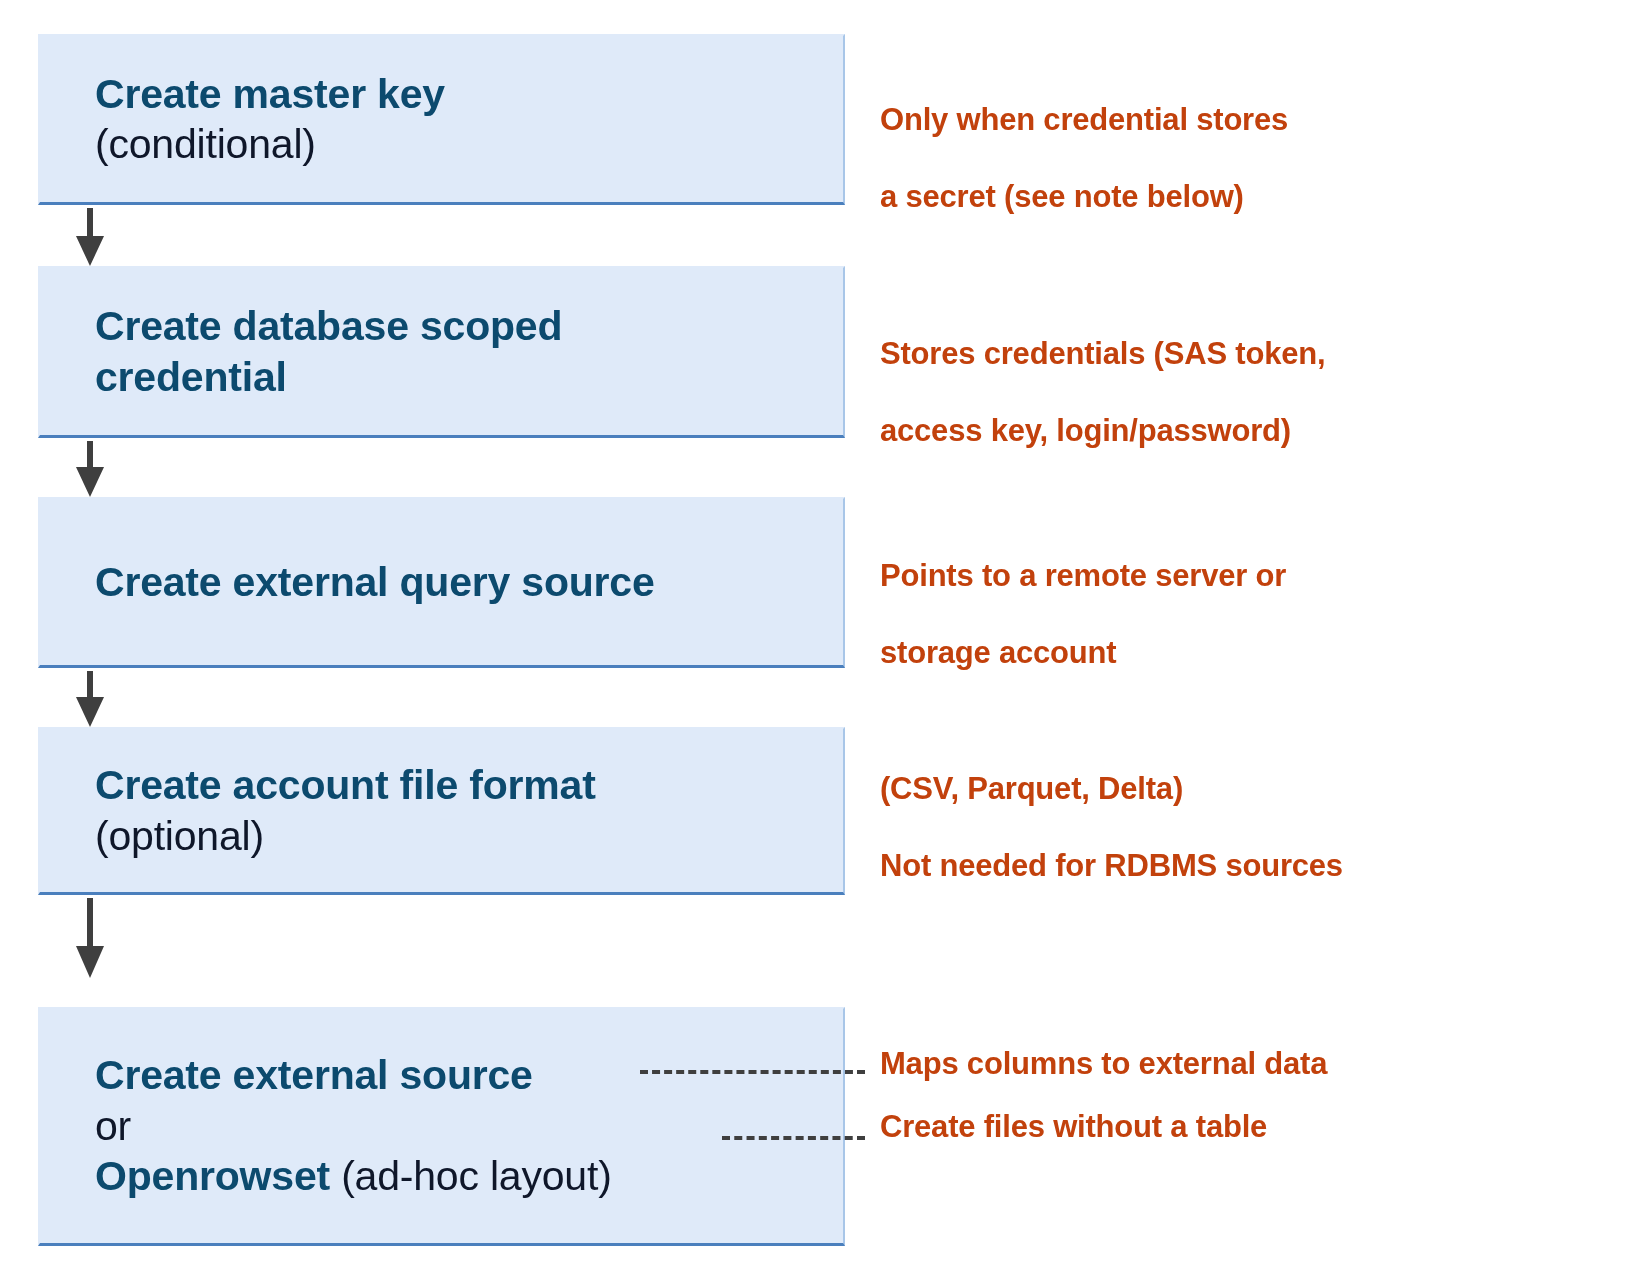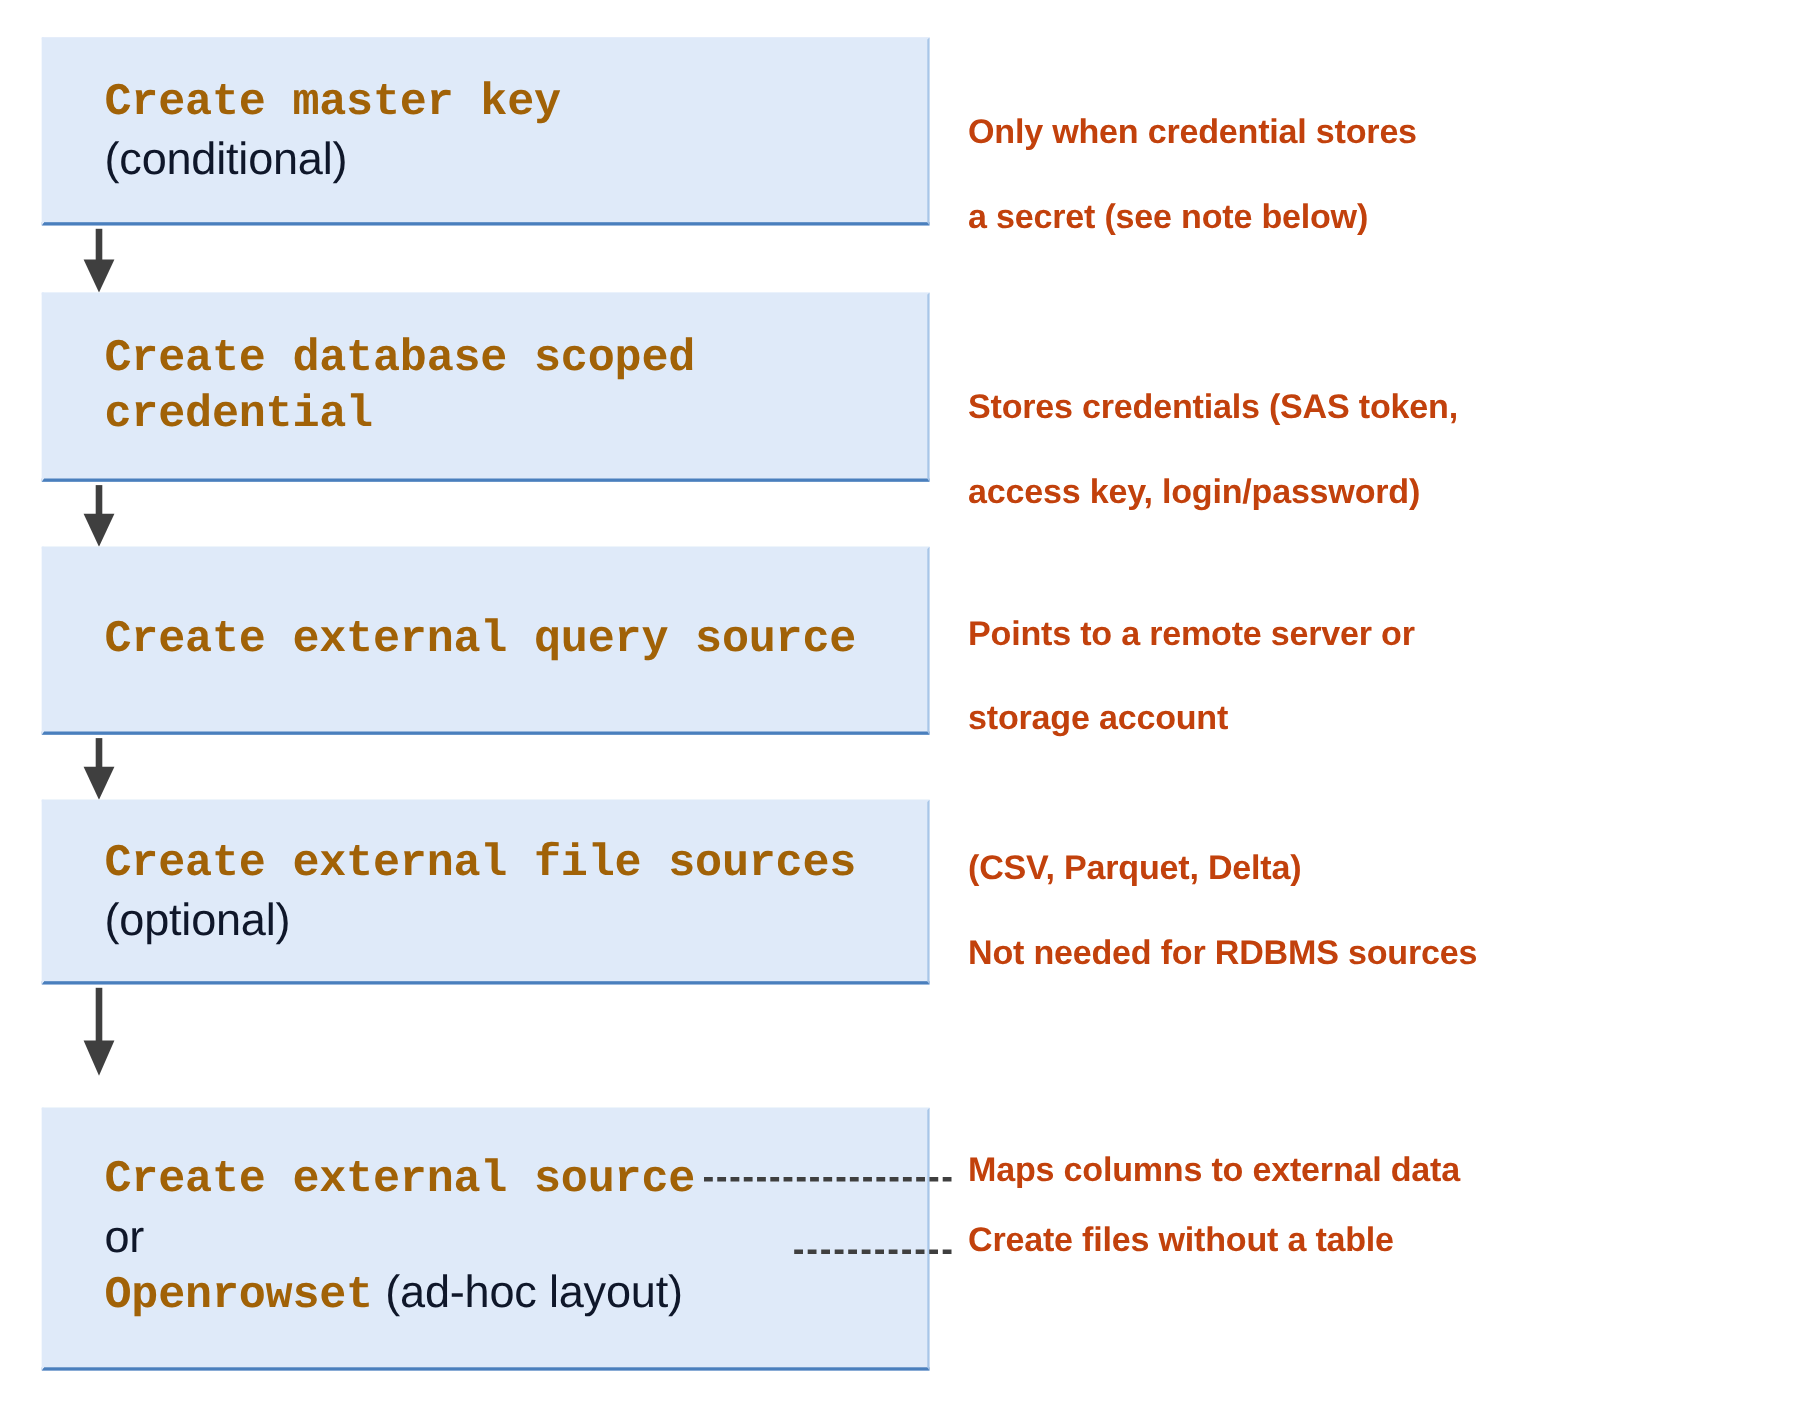--- a/index.html
+++ b/index.html
@@ -38,23 +38,22 @@
     justify-content: center;
   }
   .flow-box .box-inner {
     padding-left: 55px;
     padding-right: 10px;
   }
   .box-title {
     font-weight: bold;
     font-size: 41px;
     line-height: 1.23;
-    color: #a16207;
+    color: #0c4a6e;
     letter-spacing: -0.2px;
-    font-family: Liberation Mono, monospace;
   }
   .box-sub {
     font-weight: normal;
     font-size: 41px;
     line-height: 1.23;
     color: #0f172a;
     letter-spacing: -0.2px;
   }
 
   
@@ -76,21 +75,21 @@
     position: absolute;
     left: 880px;
     font-size: 31px;
     line-height: 1.25;
     color: #c2410c;
     letter-spacing: -0.2px;
     white-space: pre-line;
     font-weight: bold;
   }
   #note-master-key  { top: 62px; }
-  #note-scoped-cred { top: 312px; }
+  #note-scoped-cred { top: 296px; }
   #note-data-source { top: 518px; }
   #note-file-format { top: 731px; }
   #note-ext-table   { top: 1045px; }
   #note-openrowset  { top: 1108px; }
 
   .note-line { display: block; }
 
   
   .dashed-conn {
     position: absolute;
@@ -139,21 +138,21 @@
   </div>
 
   <div class="flow-box" id="box-data-source">
     <div class="box-inner">
       <div class="box-title">Create external query source</div>
     </div>
   </div>
 
   <div class="flow-box" id="box-file-format">
     <div class="box-inner">
-      <div class="box-title">Create external file sources</div>
+      <div class="box-title">Create account file format</div>
       <div class="box-sub">(optional)</div>
     </div>
   </div>
 
   <div class="flow-box" id="box-external-table">
     <div class="box-inner">
       <div class="box-title ext-row">Create external source</div>
       <div class="box-sub ext-row">or</div>
       <div class="ext-row">
         <span class="box-title" style="display:inline;">Openrowset</span><span class="box-sub" style="display:inline;"> (ad-hoc layout)</span>

